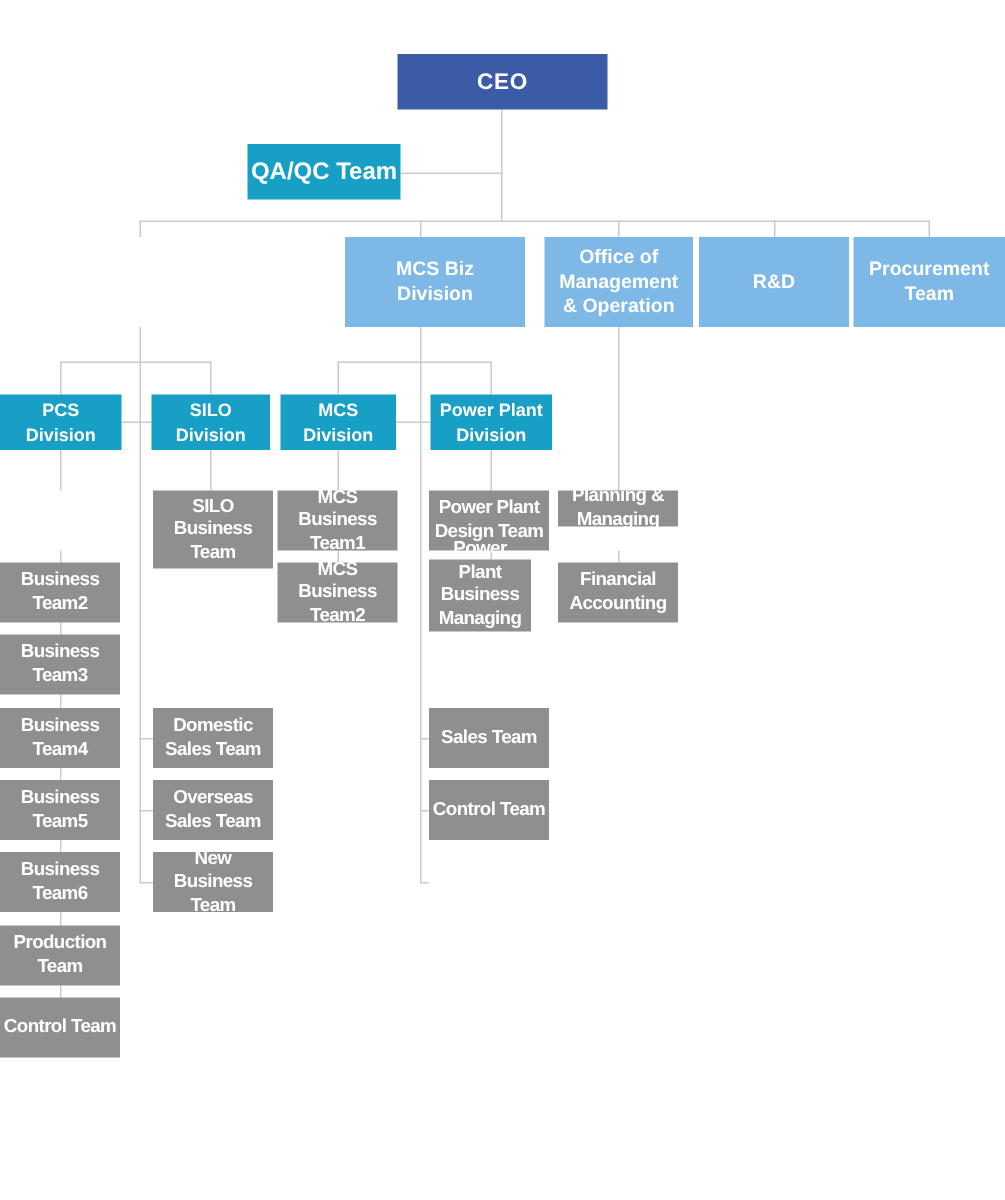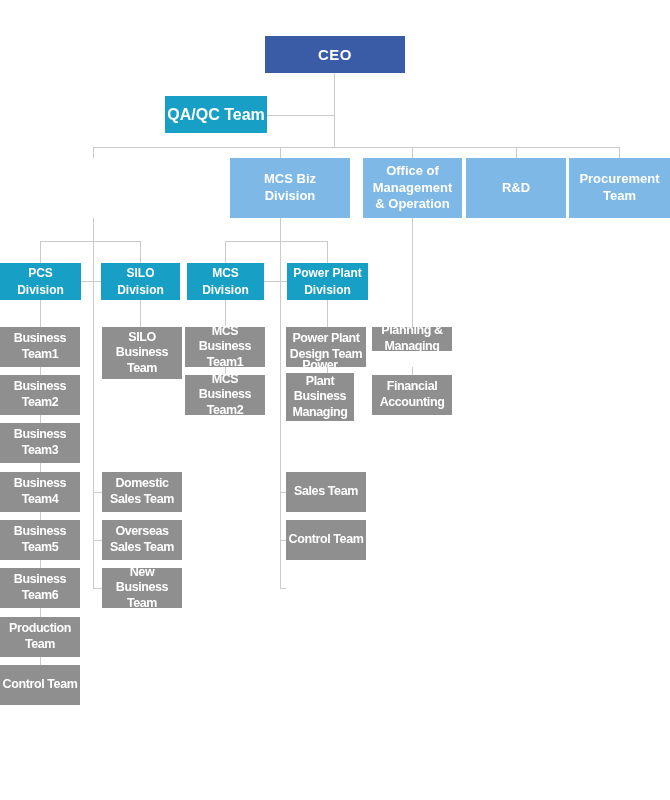--- a/index.html
+++ b/index.html
@@ -73,21 +73,20 @@
   <div class="box blue lv2" style="left:230px;top:158px;width:120px;height:60px">MCS Biz Division</div>
   <div class="box blue lv2 wide3" style="left:363px;top:158px;width:99px;height:60px">Office of Management &amp; Operation</div>
   <div class="box blue lv2" style="left:466px;top:158px;width:100px;height:60px">R&amp;D</div>
   <div class="box blue lv2 tight" style="left:569px;top:158px;width:101px;height:60px">Procurement Team</div>
 
   <div class="box teal lv3" style="left:0px;top:263px;width:81px;height:37px">PCS Division</div>
   <div class="box teal lv3" style="left:101px;top:263px;width:79px;height:37px">SILO Division</div>
   <div class="box teal lv3" style="left:187px;top:263px;width:77px;height:37px">MCS Division</div>
   <div class="box teal lv3" style="left:287px;top:263px;width:81px;height:37px">Power Plant Division</div>
 
-  <div class="box gray team" style="left:0px;top:327px;width:80px;height:40px">Business Team1</div>
   <div class="box gray team" style="left:0px;top:375px;width:80px;height:40px">Business Team2</div>
   <div class="box gray team" style="left:0px;top:423px;width:80px;height:40px">Business Team3</div>
   <div class="box gray team" style="left:0px;top:472px;width:80px;height:40px">Business Team4</div>
   <div class="box gray team" style="left:0px;top:520px;width:80px;height:40px">Business Team5</div>
   <div class="box gray team" style="left:0px;top:568px;width:80px;height:40px">Business Team6</div>
   <div class="box gray team" style="left:0px;top:617px;width:80px;height:40px">Production Team</div>
   <div class="box gray team" style="left:0px;top:665px;width:80px;height:40px">Control Team</div>
 
   <div class="box gray team" style="left:102px;top:327px;width:80px;height:52px">SILO Business Team</div>
   <div class="box gray team" style="left:102px;top:472px;width:80px;height:40px">Domestic Sales Team</div>

